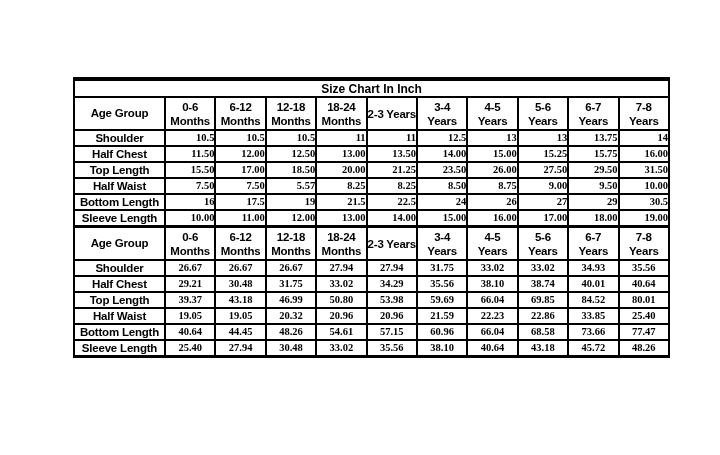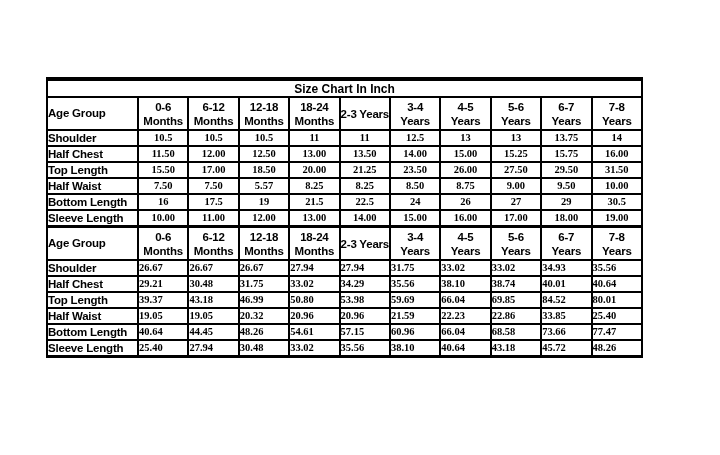--- a/index.html
+++ b/index.html
@@ -5,21 +5,21 @@
   html, body {
     margin: 0;
     padding: 0;
     background: #ffffff;
     width: 720px;
     height: 455px;
     overflow: hidden;
   }
   .sheet {
     position: absolute;
-    left: 46px;
+    left: 73px;
     top: 77px;
     width: 597px;
   }
   table.size-chart {
     border-collapse: collapse;
     width: 100%;
     table-layout: fixed;
     border: 2px solid #000;
     border-top: 4px solid #000;
     border-bottom: 3px solid #000;
@@ -47,37 +47,37 @@
     font-weight: bold;
     font-size: 11.5px;
     line-height: 14px;
     letter-spacing: -0.2px;
   }
   td.label-cell {
     font-family: "Liberation Sans", sans-serif;
     font-weight: bold;
     font-size: 11.5px;
     line-height: 13px;
-    text-align: left;
+    text-align: center;
     vertical-align: middle;
     padding-left: 3px;
     letter-spacing: -0.2px;
     white-space: nowrap;
   }
   td.num-cell {
     height: 14px;
     font-family: "Liberation Serif", serif;
     font-weight: bold;
     font-size: 10.5px;
     line-height: 12px;
     vertical-align: middle;
     white-space: nowrap;
   }
-  td.align-center { text-align: center; }
-  td.align-right  { text-align: left; padding-right: 4px; margin-left: 8px; }
+  td.align-center { text-align: right; }
+  td.align-right  { text-align: center; padding-right: 4px; margin-left: 8px; }
   tr.section-end td { border-bottom: 3px solid #000; }
   .hdr-line { white-space: nowrap; }
 </style>
 </head>
 <body>
 
 <div class="sheet">
   <table class="size-chart">
     <colgroup>
         <col style="width: 91px;">

